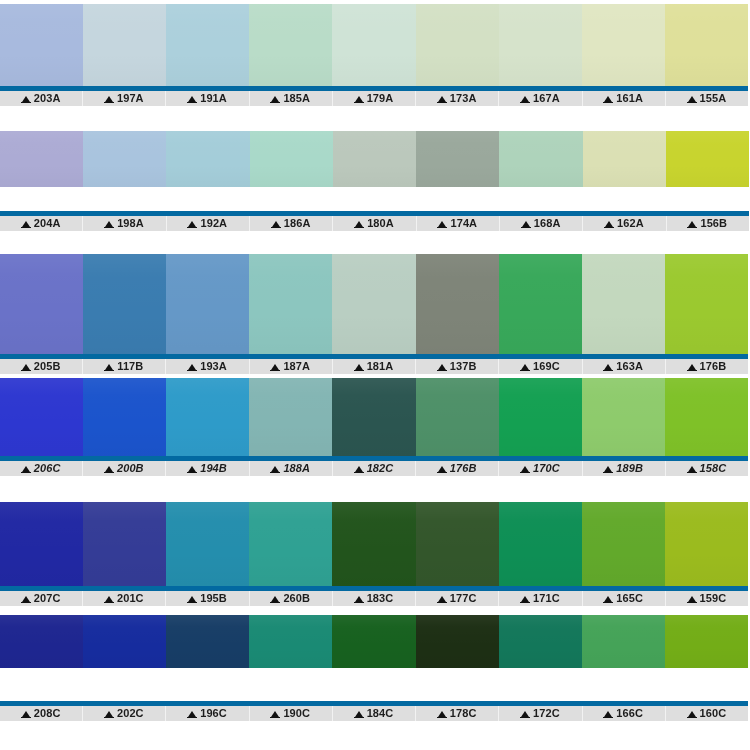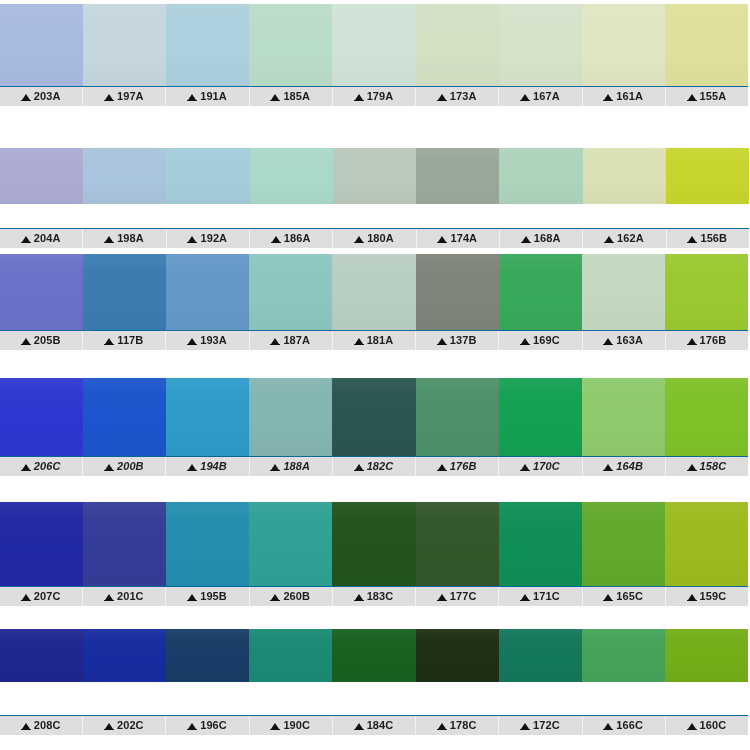--- a/index.html
+++ b/index.html
@@ -57,21 +57,21 @@
     pointer-events: none;
   }
 
   .label-strip {
     display: flex;
     flex-direction: row;
     width: 100%;
     height: 20px;
     flex: 0 0 20px;
     background: #dedede;
-    border-top: 1px solid #0369a1;
+    border-top: 5px solid #0369a1;
   }
 
   .label-cell {
     flex: 1 1 0;
     min-width: 0;
     display: flex;
     align-items: center;
     justify-content: center;
     gap: 4px;
     font-size: 11px;
@@ -105,25 +105,25 @@
   }
 
   .label-text {
     white-space: nowrap;
     font-weight: 600;
     font-size: 11px;
   }
 
   
   #row-0 { top: 4px;   height: 102px; width: 748px; }
-  #row-1 { top: 148px; height: 100px; width: 749px; gap: 24px; }
-  #row-2 { top: 254px; height: 96px; width: 748px; }
+  #row-1 { top: 131px; height: 100px; width: 749px; gap: 24px; }
+  #row-2 { top: 254px; height: 120px; width: 748px; }
   #row-3 { top: 378px; height: 98px;  width: 748px; font-style: italic; }
   #row-4 { top: 502px; height: 104px; width: 748px; }
-  #row-5 { top: 629px; height: 106px; width: 748px; gap: 33px; }
+  #row-5 { top: 615px; height: 106px; width: 748px; gap: 33px; }
 </style>
 </head>
 <body>
 
 <div id="chart-root">
     <div class="swatch-row" id="row-0">
       <div class="swatch-strip">
         <div class="swatch-cell" title="203A" style="background: rgb(168, 186, 222);"></div>
         <div class="swatch-cell" title="197A" style="background: rgb(197, 214, 222);"></div>
         <div class="swatch-cell" title="191A" style="background: rgb(172, 208, 220);"></div>
@@ -311,21 +311,21 @@
         <div class="label-cell">
           <span class="marker-icon"></span>
           <span class="label-text">176B</span>
         </div>
         <div class="label-cell">
           <span class="marker-icon"></span>
           <span class="label-text">170C</span>
         </div>
         <div class="label-cell">
           <span class="marker-icon"></span>
-          <span class="label-text">164B</span>
+          <span class="label-text">189B</span>
         </div>
         <div class="label-cell">
           <span class="marker-icon"></span>
           <span class="label-text">158C</span>
         </div>
       </div>
     </div>
     <div class="swatch-row" id="row-4">
       <div class="swatch-strip">
         <div class="swatch-cell" title="207C" style="background: rgb(33, 40, 163);"></div>

